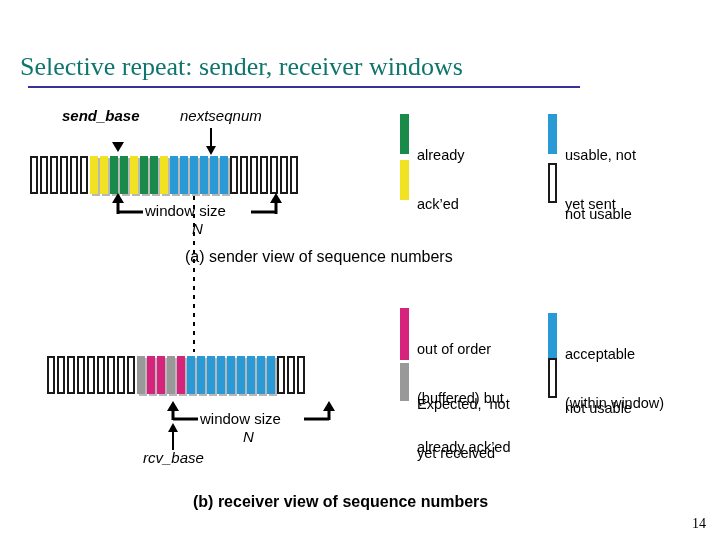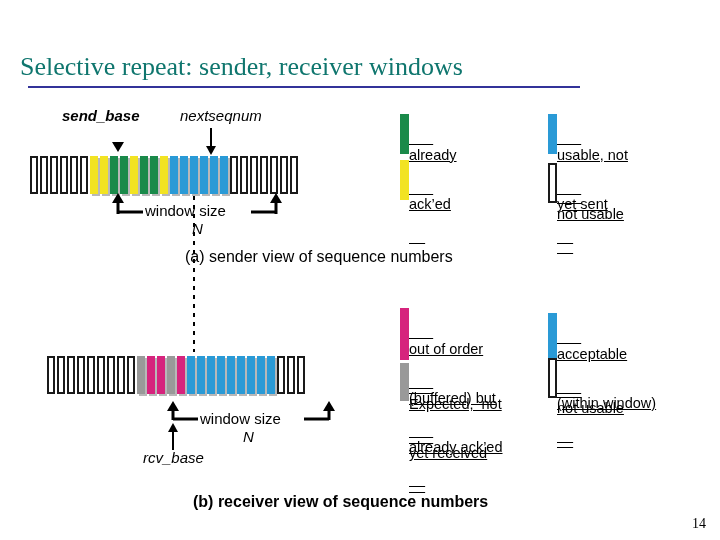--- a/index.html
+++ b/index.html
@@ -80,22 +80,21 @@
     background: rgba(0,0,0,0.28);
     z-index: -1;
   }
   .strip { z-index: 2; }
 
   
   .legend-item {
     position: absolute;
     display: flex;
     align-items: flex-start;
-    gap: 0;
-    text-decoration: underline;
+    gap: 8px;
   }
   .legend-swatch {
     width: 9px;
     height: 40px;
     box-sizing: border-box;
     flex: 0 0 auto;
   }
   .legend-swatch.green   { background: #1a8a4a; }
   .legend-swatch.yellow  { background: #f2e322; }
   .legend-swatch.blue    { background: #2a9ad6; }

